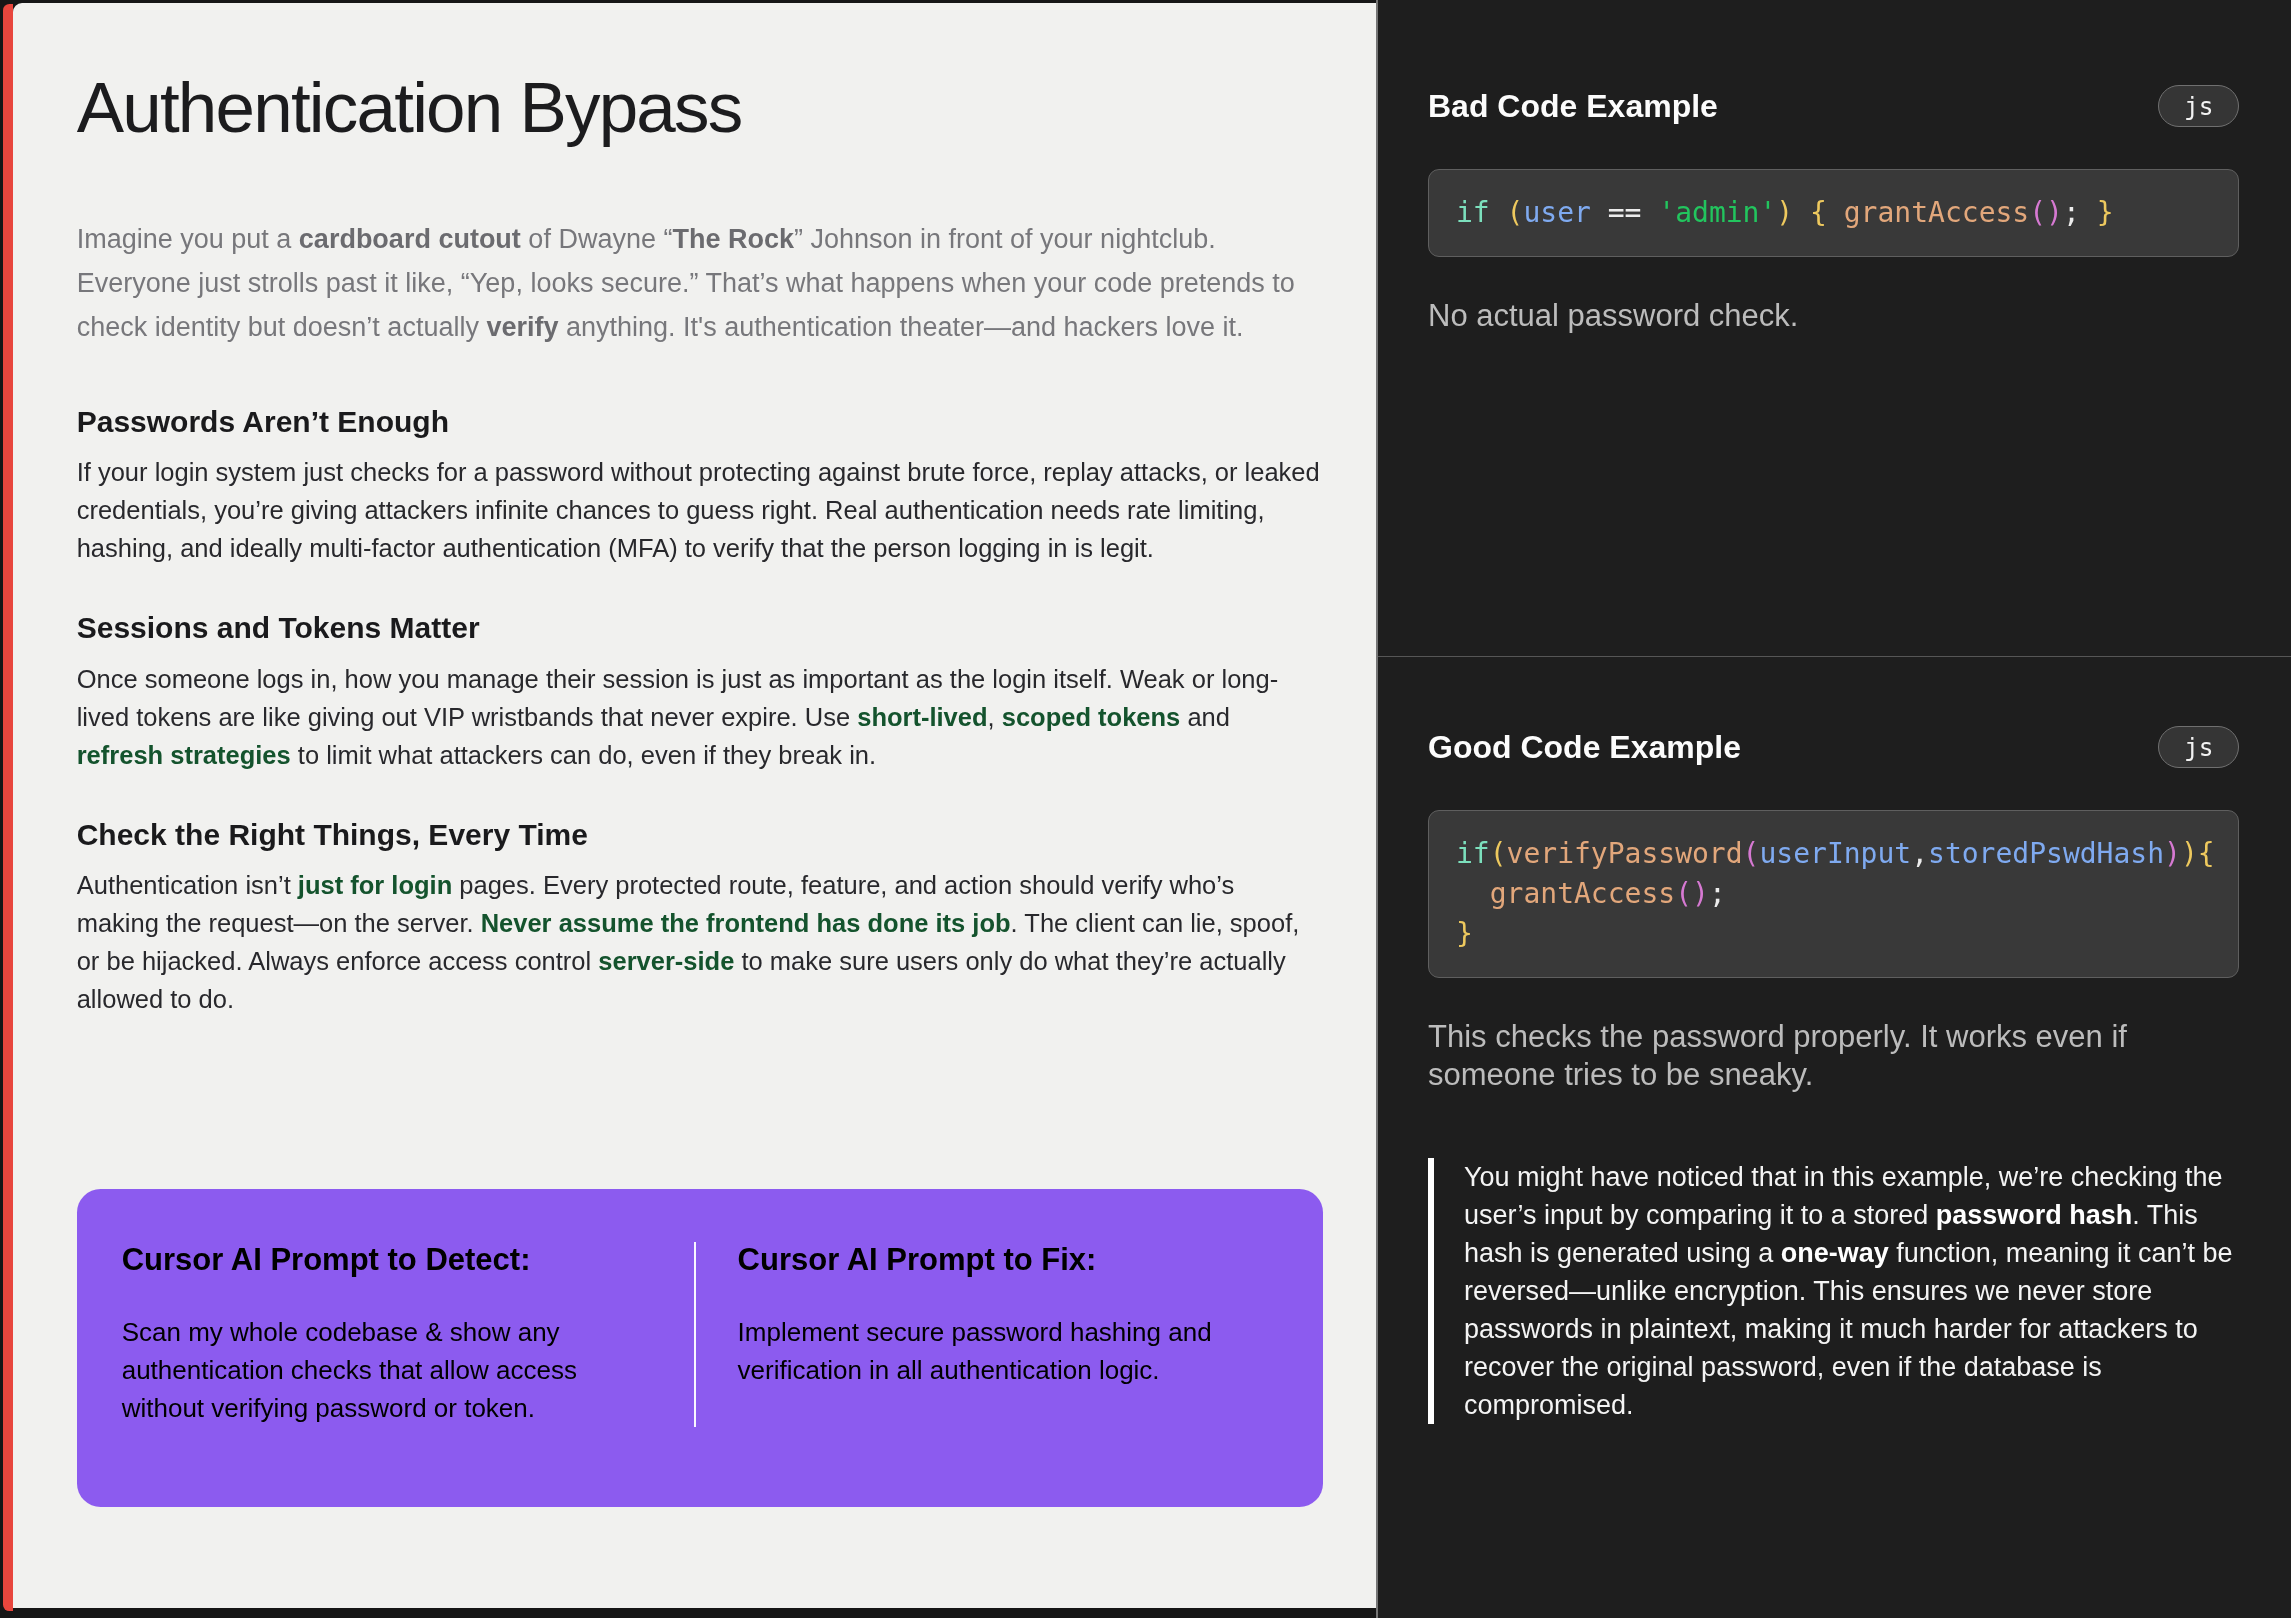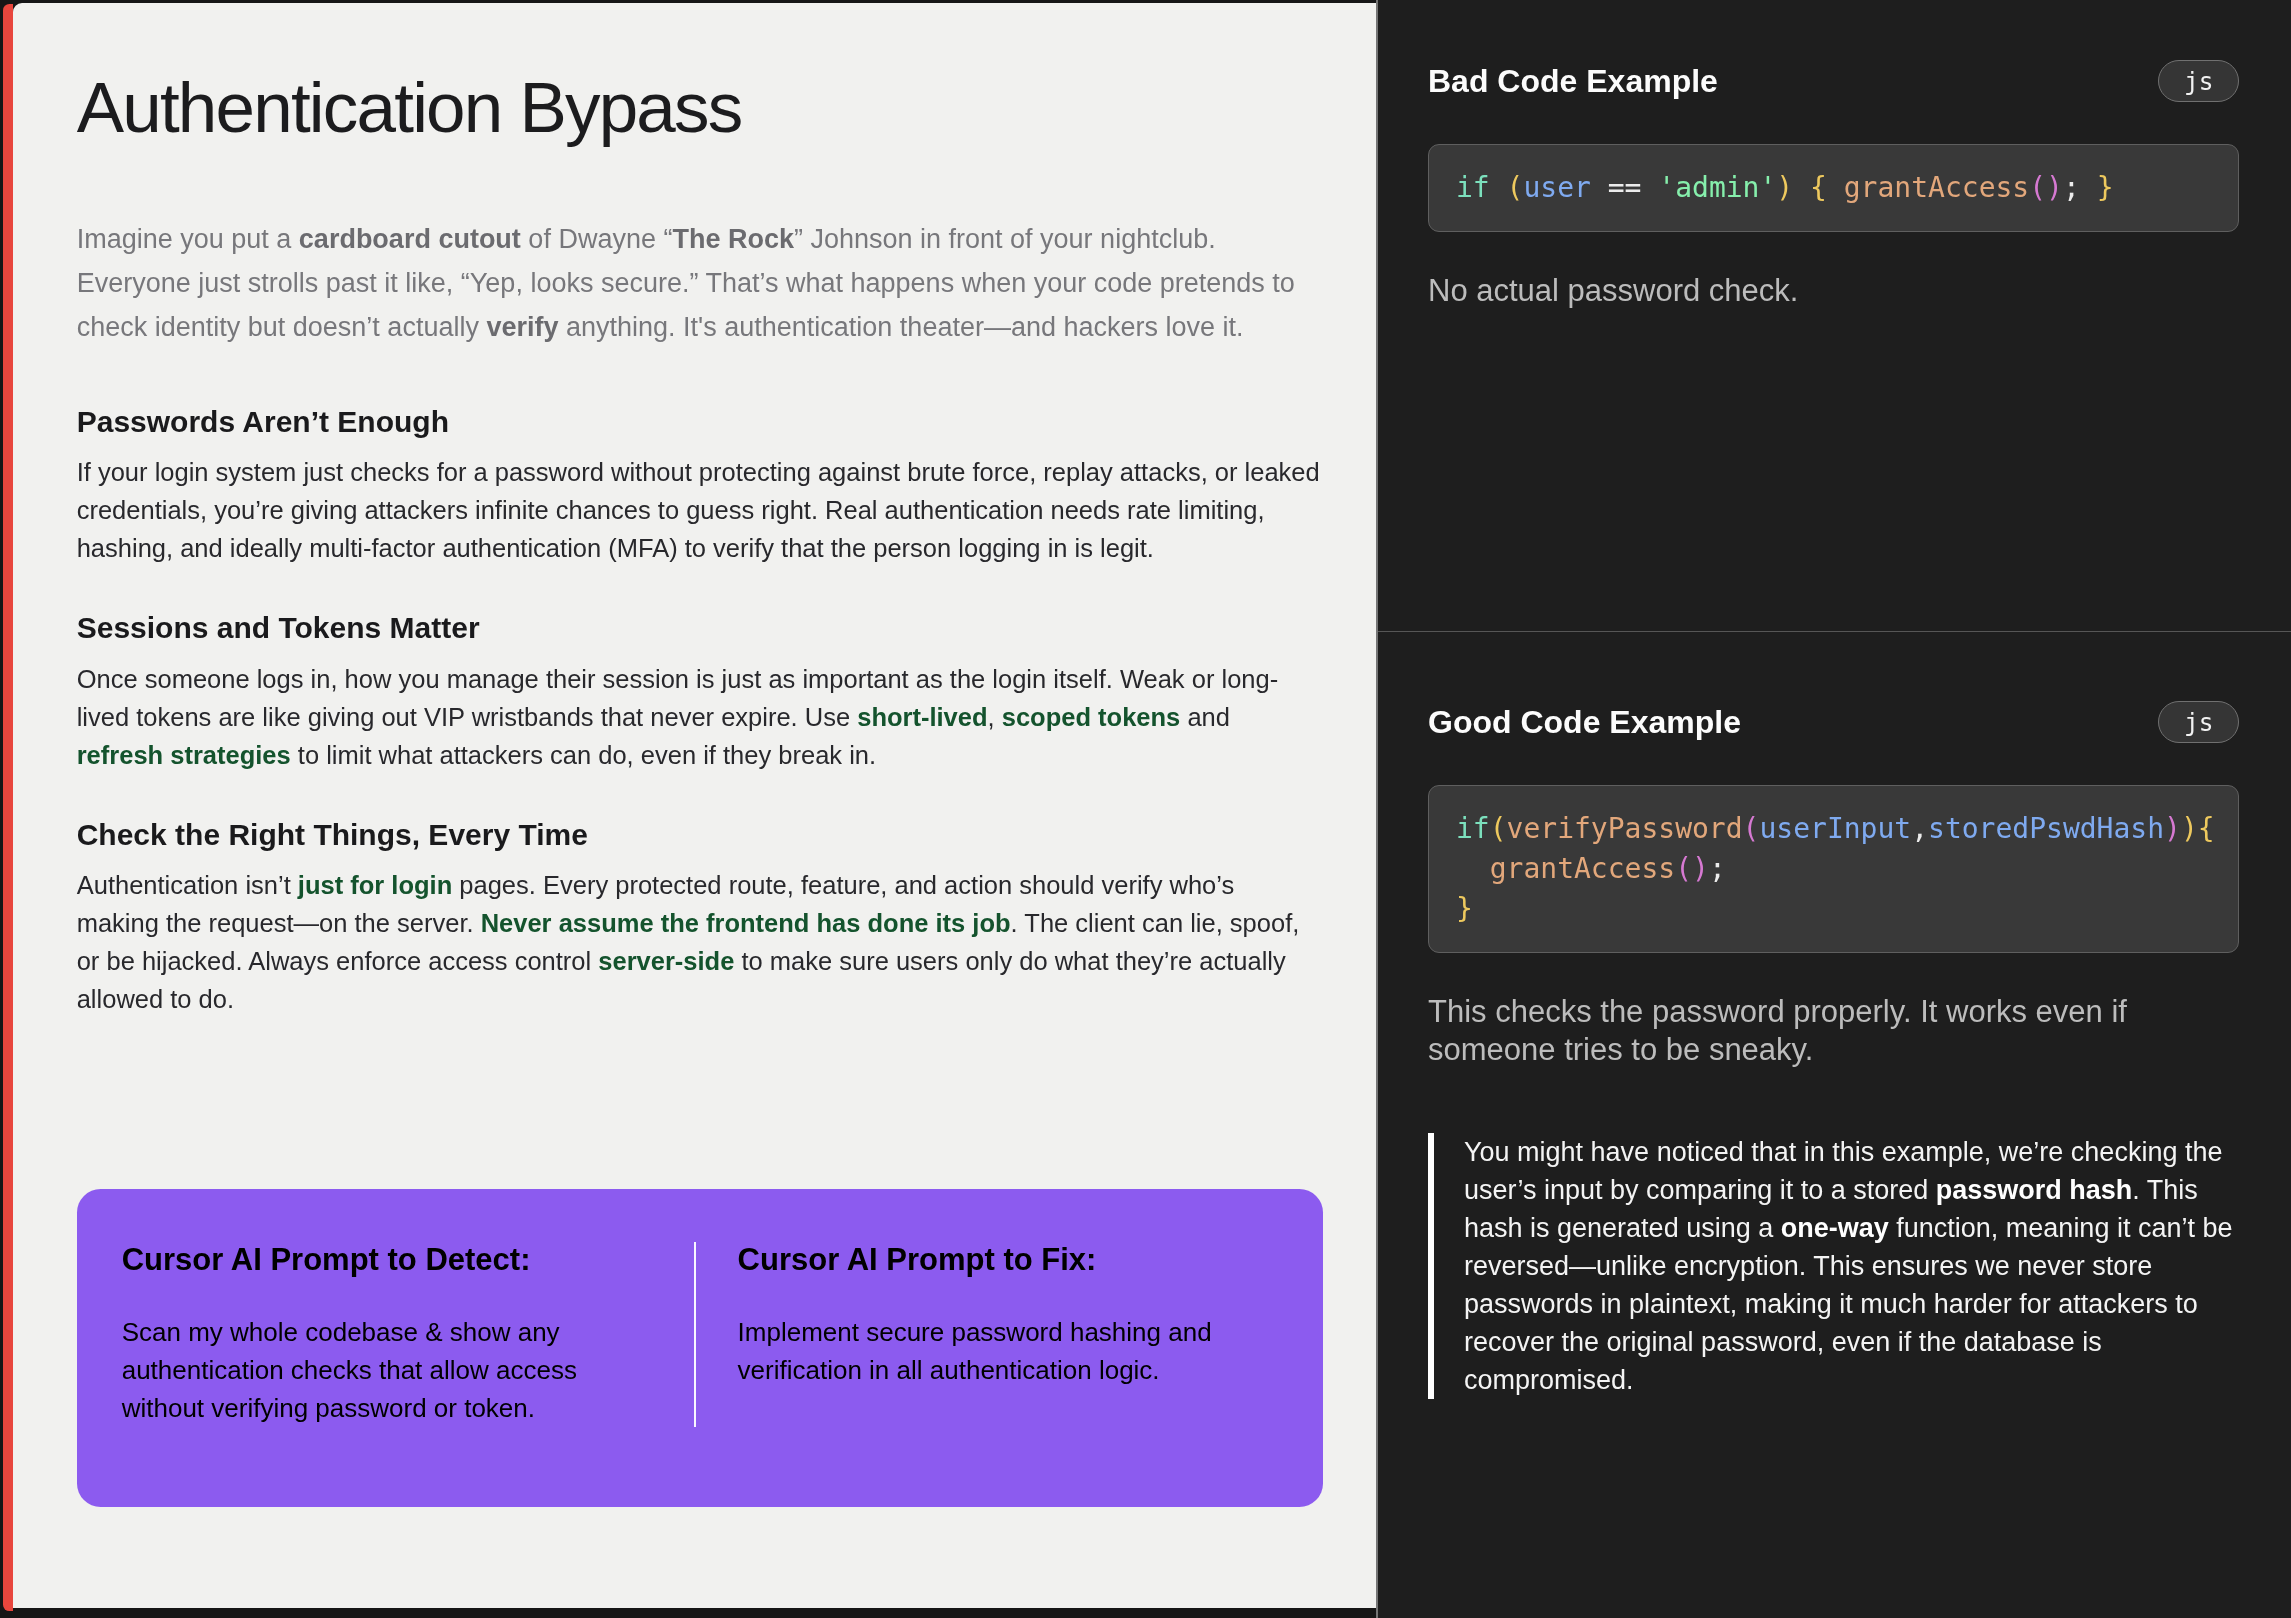--- a/index.html
+++ b/index.html
@@ -39,40 +39,40 @@
   }
   .card-heading { margin:0 0 35px 0; font-size:31px; font-weight:700; }
   .card-body { margin:0; max-width:568px; font-size:26px; line-height:38px; }
   .card-divider { width:1.8px; background:rgba(255,255,255,0.95); align-self:stretch; }
   
   .right-panel {
     position:absolute; left:1376px; top:0; width:916px; height:1618px;
     background:#1e1e1e; border-left:2.7px solid #757575; box-sizing:border-box;
   }
   .panel-section { padding:60px 53px 0 50px; box-sizing:border-box; }
-  .section-bad { height:632px; border-bottom:1.8px solid #565656; }
+  .section-bad { height:632px; border-bottom:1.8px solid #565656;margin-top:25px; }
   .section-good { padding-top:69px; }
   .section-head { display:flex; justify-content:space-between; align-items:center; }
   .section-title { margin:0; font-size:32px; font-weight:700; color:#fcfcfc; }
   .js-badge {
     font-family:"DejaVu Sans Mono", monospace; font-size:24.5px; color:#f2f2f2;
     background:#353535; border:1.8px solid #707070; border-radius:23.6px;
     padding:4.5px 24.5px; line-height:31px;
   }
   .code-block {
     margin-top:42px; background:#393939; border:1.8px solid #5f5f5f; border-radius:11px;
     padding:23px 27px; font-family:"DejaVu Sans Mono", monospace;
     font-size:28px; line-height:40px; white-space:pre; color:#e9e9e9;
   }
   .tok-kw  { color:#7ce0bd; }
   .tok-p1  { color:#eec95e; }
   .tok-p2  { color:#d679d2; }
   .tok-var { color:#7faaf0; }
   .tok-op  { color:#ececec; }
-  .tok-str { color:#86efac; }
+  .tok-str { color:#22c55e; }
   .tok-fn  { color:#e2a77b; }
   .note { margin-top:40px; max-width:809px; font-size:31px; line-height:38px; color:#bcbcbc; }
   .quote {
     margin-top:64px; border-left:6.4px solid #ffffff; padding-left:30px;
     font-size:27px; line-height:38px; color:#f4f4f4; max-width:791px;
   }
   .quote b { font-weight:700; color:#ffffff; }
 </style>
 </head>
 <body>

